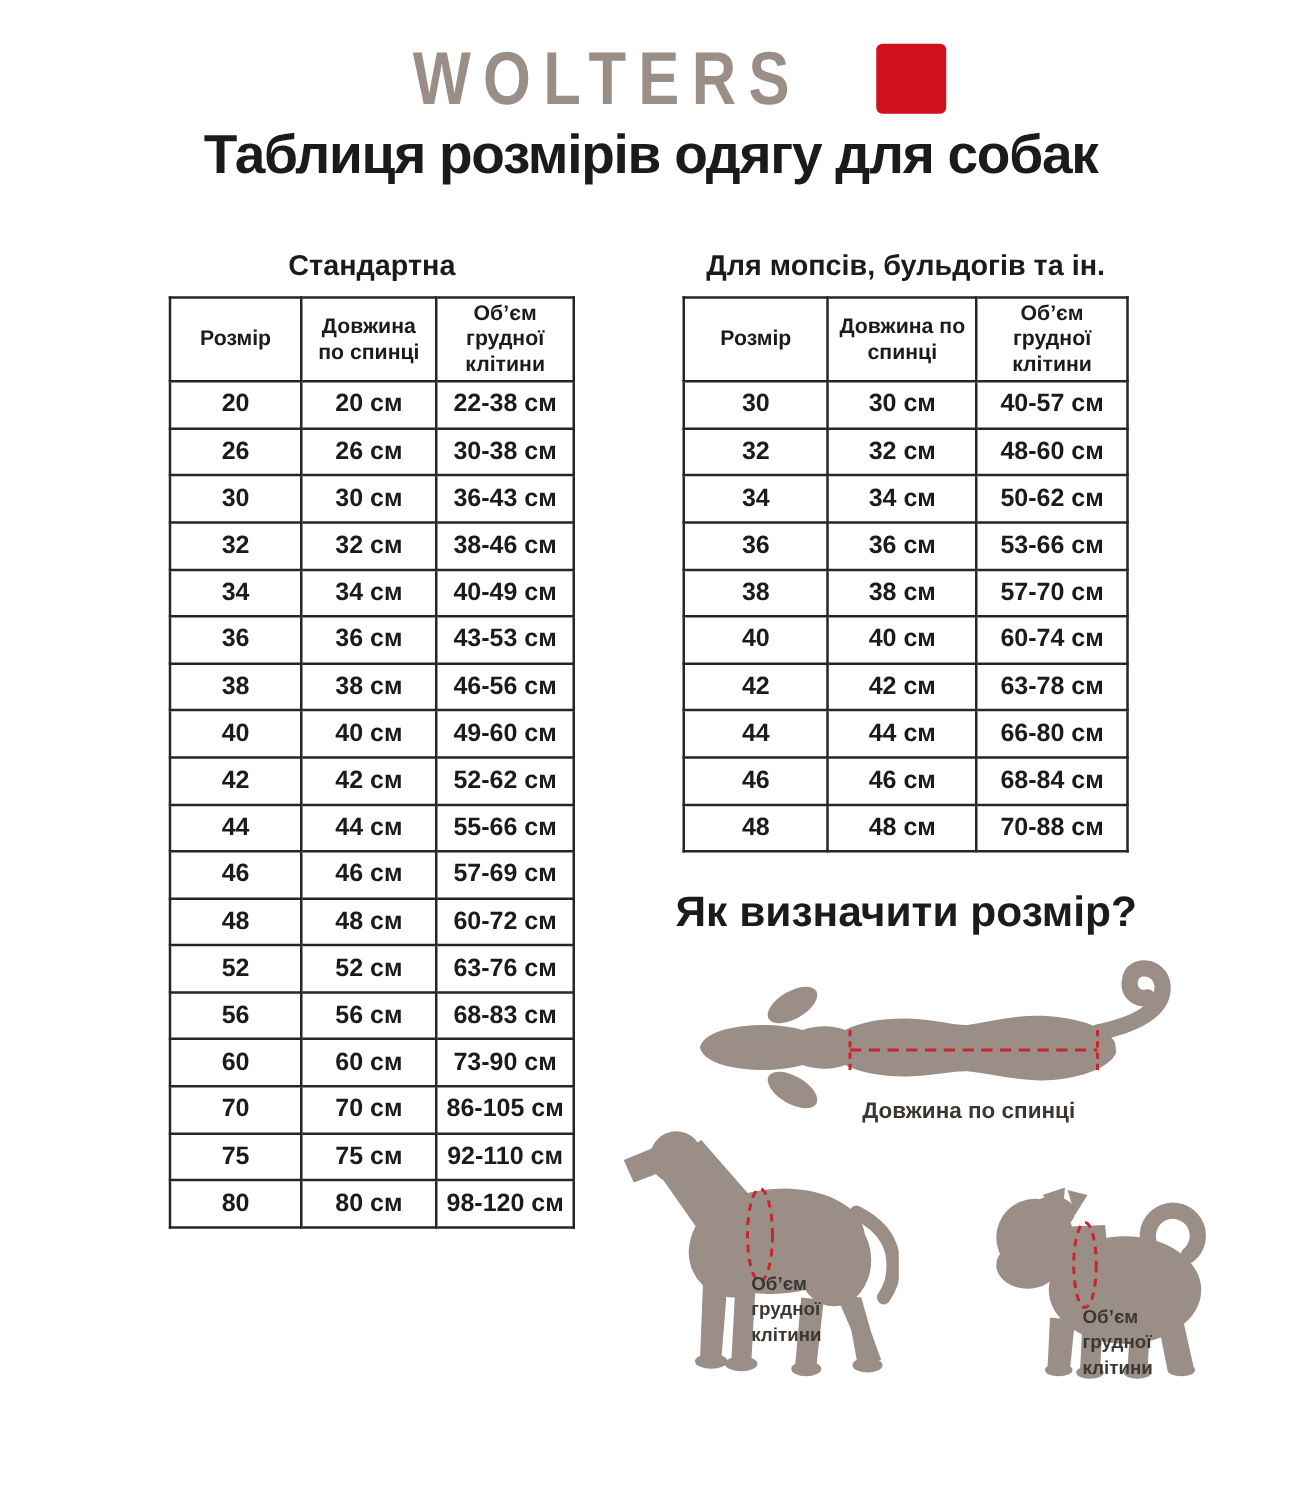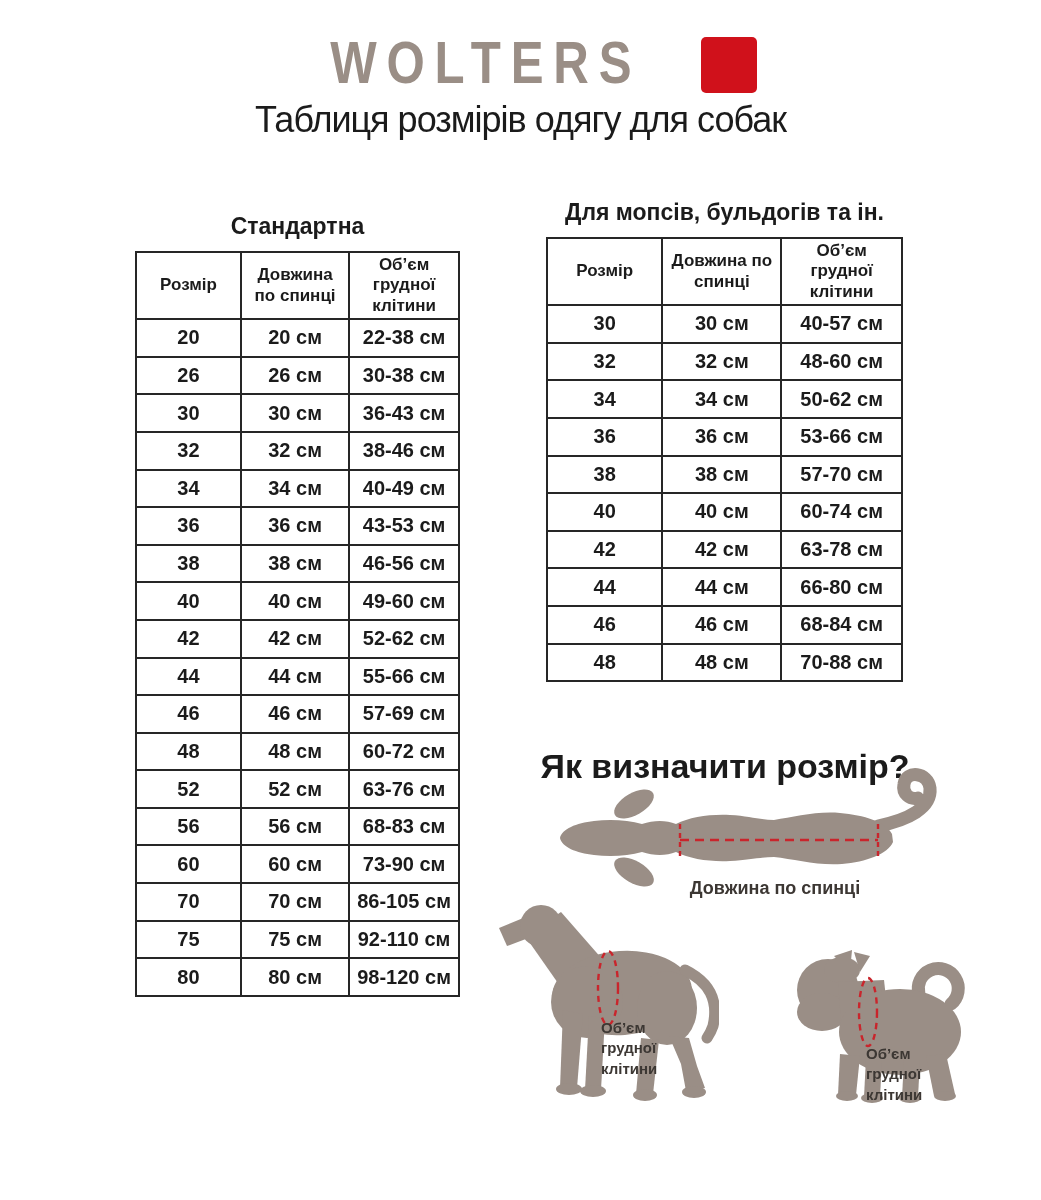--- a/index.html
+++ b/index.html
@@ -6,46 +6,46 @@
     --taupe:#9a8e86; --red:#d0111b; --dash_red:#c9252c;
     --text:#1b1b1b; --border:#262626; --label:#3c3733;
   }
   *{margin:0;padding:0;box-sizing:border-box;}
   html,body{background:#ffffff;}
   .page{
     position:relative;width:1041px;height:1200px;background:#ffffff;overflow:hidden;
     font-family:"Liberation Sans","DejaVu Sans",sans-serif;color:var(--text);
   }
   
-  .logo{position:absolute;top:33px;left:0;right:0;display:flex;justify-content:center;align-items:flex-end;gap:26px;margin-left:12px;}
+  .logo{position:absolute;top:33px;left:0;right:0;display:flex;justify-content:center;align-items:center;gap:26px;margin-left:12px;}
   .logo-text{
     font-size:60px;font-weight:bold;letter-spacing:12px;color:var(--taupe);
     transform:scaleX(0.82);transform-origin:center;line-height:1;
   }
   .logo-square{width:56px;height:56px;background:var(--red);border-radius:5px;flex:0 0 auto;}
   
   .title{position:absolute;top:99px;left:0;width:100%;text-align:center;
-    font-size:36px;font-weight:normal;letter-spacing:-1px;line-height:1.15;}
+    font-size:44px;font-weight:bold;letter-spacing:-1px;line-height:1.15;}
   
   .col{position:absolute;width:357px;}
-  .col-left{left:103px;top:213px;padding-left:32px;}
+  .col-left{left:103px;top:199px;padding-left:32px;}
   .col-right{left:546px;top:199px;}
   .col-title{font-size:23px;font-weight:bold;text-align:center;margin-bottom:11px;letter-spacing:0;}
   table.size-table{width:100%;border-collapse:collapse;table-layout:fixed;}
   table.size-table th,table.size-table td{
     border:2px solid var(--border);text-align:center;vertical-align:middle;font-weight:bold;
   }
   table.size-table col.c1{width:32.5%;}
   table.size-table col.c2{width:33.5%;}
   table.size-table col.c3{width:34%;}
   table.size-table th{font-size:17px;line-height:1.2;height:46px;padding:2px 6px;}
   table.size-table td{font-size:20px;height:37.6px;padding:0 2px;}
   
   .guide-title{position:absolute;left:540px;top:711px;width:370px;text-align:center;
-    font-size:34px;font-weight:bold;margin-top:36px;}
+    font-size:34px;font-weight:bold;}
   .svg-topview{position:absolute;left:548px;top:760px;width:400px;height:128px;}
   .caption-back{position:absolute;left:600px;top:878px;width:350px;text-align:center;
     font-size:18px;font-weight:bold;color:var(--label);}
   .svg-dog{position:absolute;left:497px;top:898px;width:222px;height:207px;}
   .svg-pug{position:absolute;left:788px;top:942px;width:205px;height:162px;}
   .chest-label{position:absolute;font-size:15px;font-weight:bold;line-height:1.35;
     color:var(--label);white-space:pre-line;}
   .chest-label-left{left:601px;top:1018px;}
   .chest-label-right{left:866px;top:1044px;}
   

